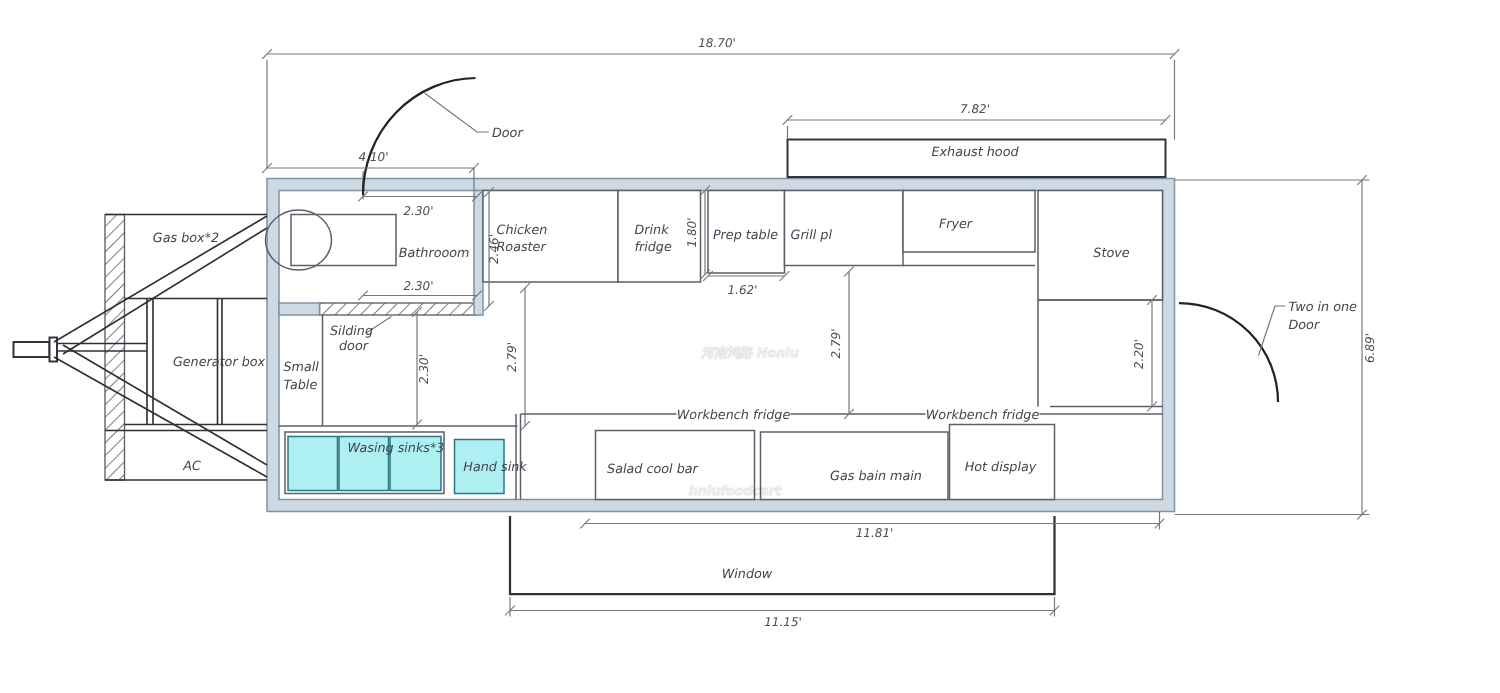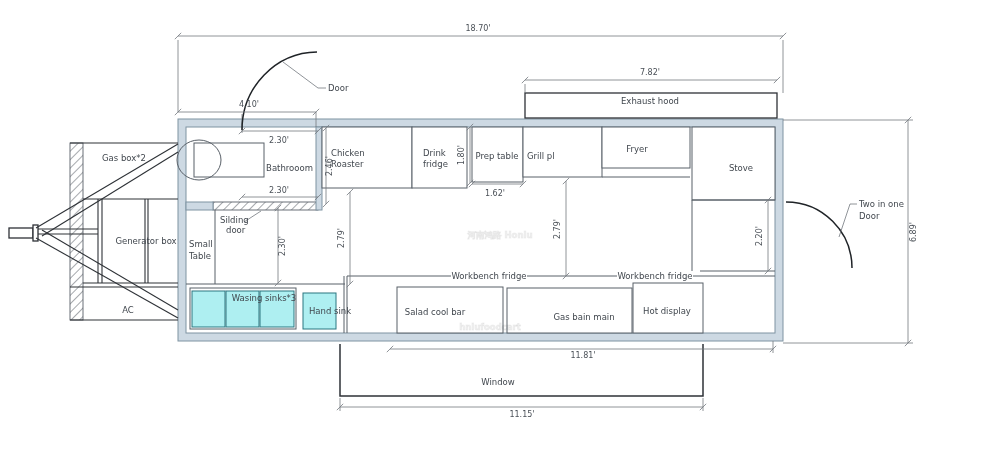--- a/index.html
+++ b/index.html
@@ -1,16 +1,16 @@
 <!DOCTYPE html>
 <html><head>
 <meta charset="utf-8">
 <style>
   html,body{margin:0;padding:0;background:#fff;}
-  #stage{width:1000px;height:462px;background:#fff;position:relative;overflow:hidden;}
+  #stage{width:1000px;height:462px;background:#fff;position:relative;overflow:hidden;font-style:italic;}
   svg{display:block;}
   text{fill:#41474e;font-family:"DejaVu Sans",sans-serif;font-size:8.5px;}
   .dimtext{font-size:8px;fill:#4a5057;}
   .wall{fill:#cdd9e3;stroke:#7f93a2;stroke-width:1;}
   .wall-inner{fill:#ffffff;stroke:#7f93a2;stroke-width:1;}
   .unit{fill:#ffffff;stroke:#596068;stroke-width:1;}
   .unit-open{fill:none;stroke:#596068;stroke-width:1;}
   .dark{fill:#ffffff;stroke:#2e3237;stroke-width:1.3;}
   .darkline{stroke:#2e3237;stroke-width:1.5;fill:none;}
   .ann{stroke:#2e3237;stroke-width:1.1;fill:none;}

